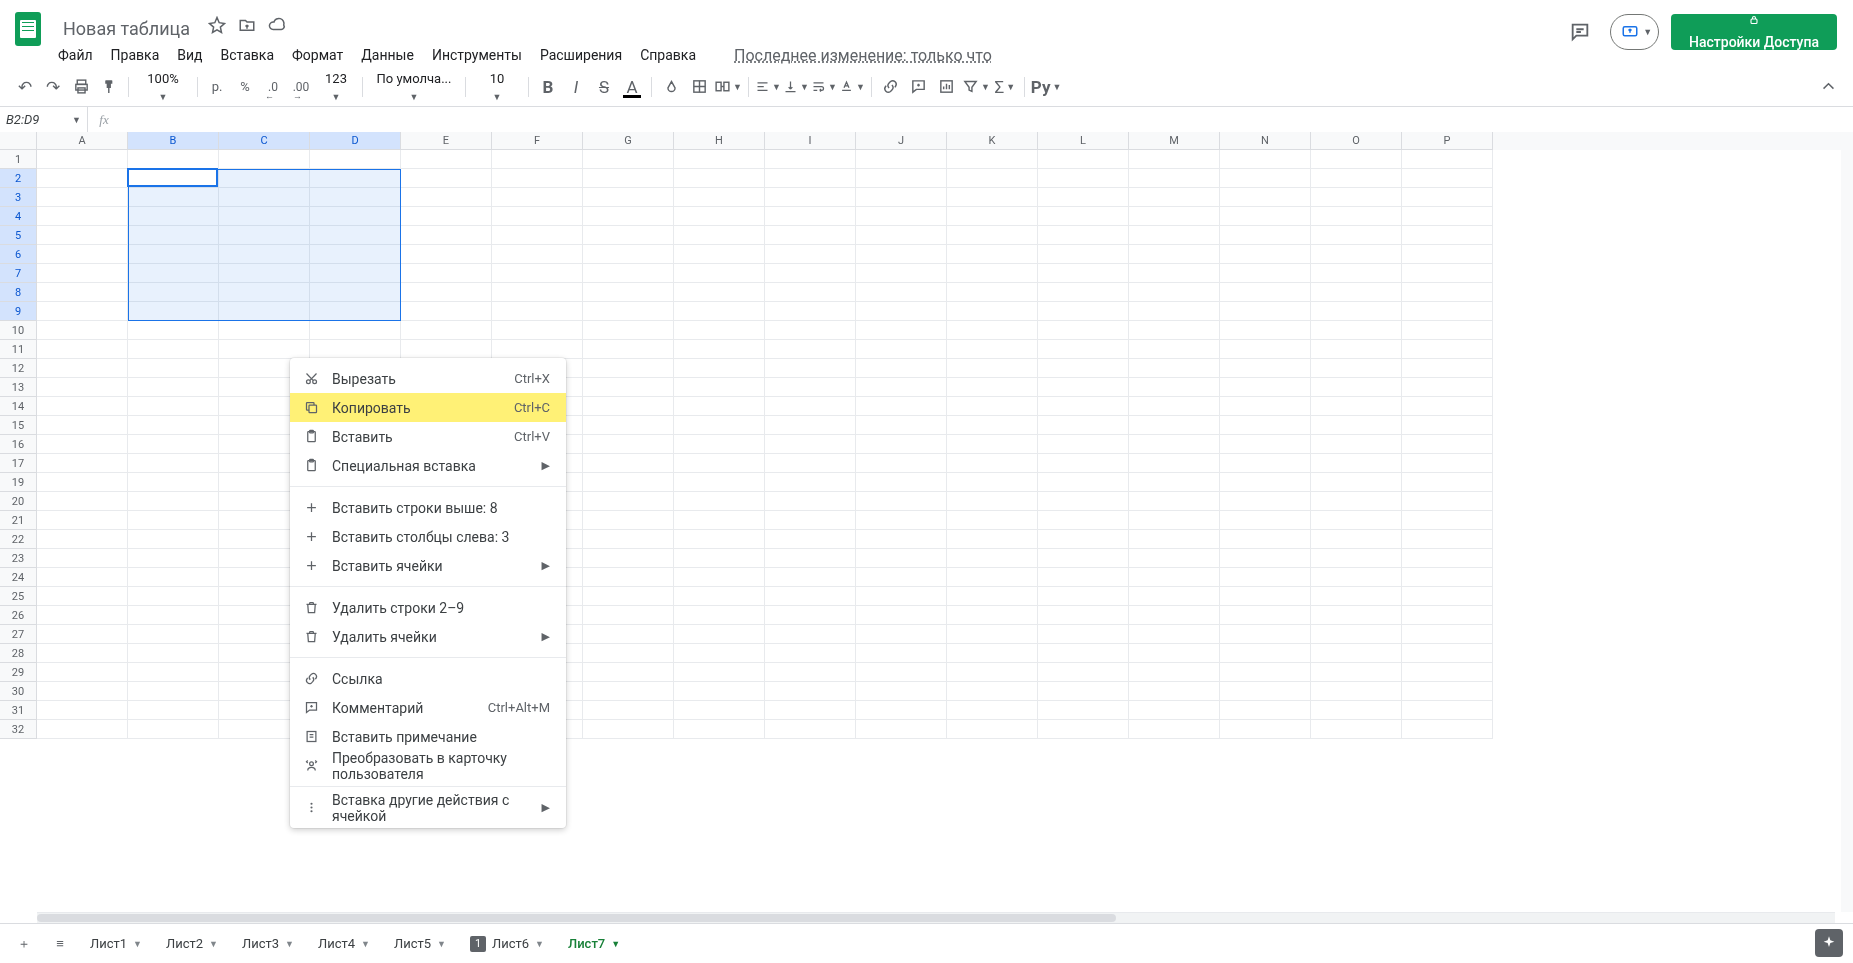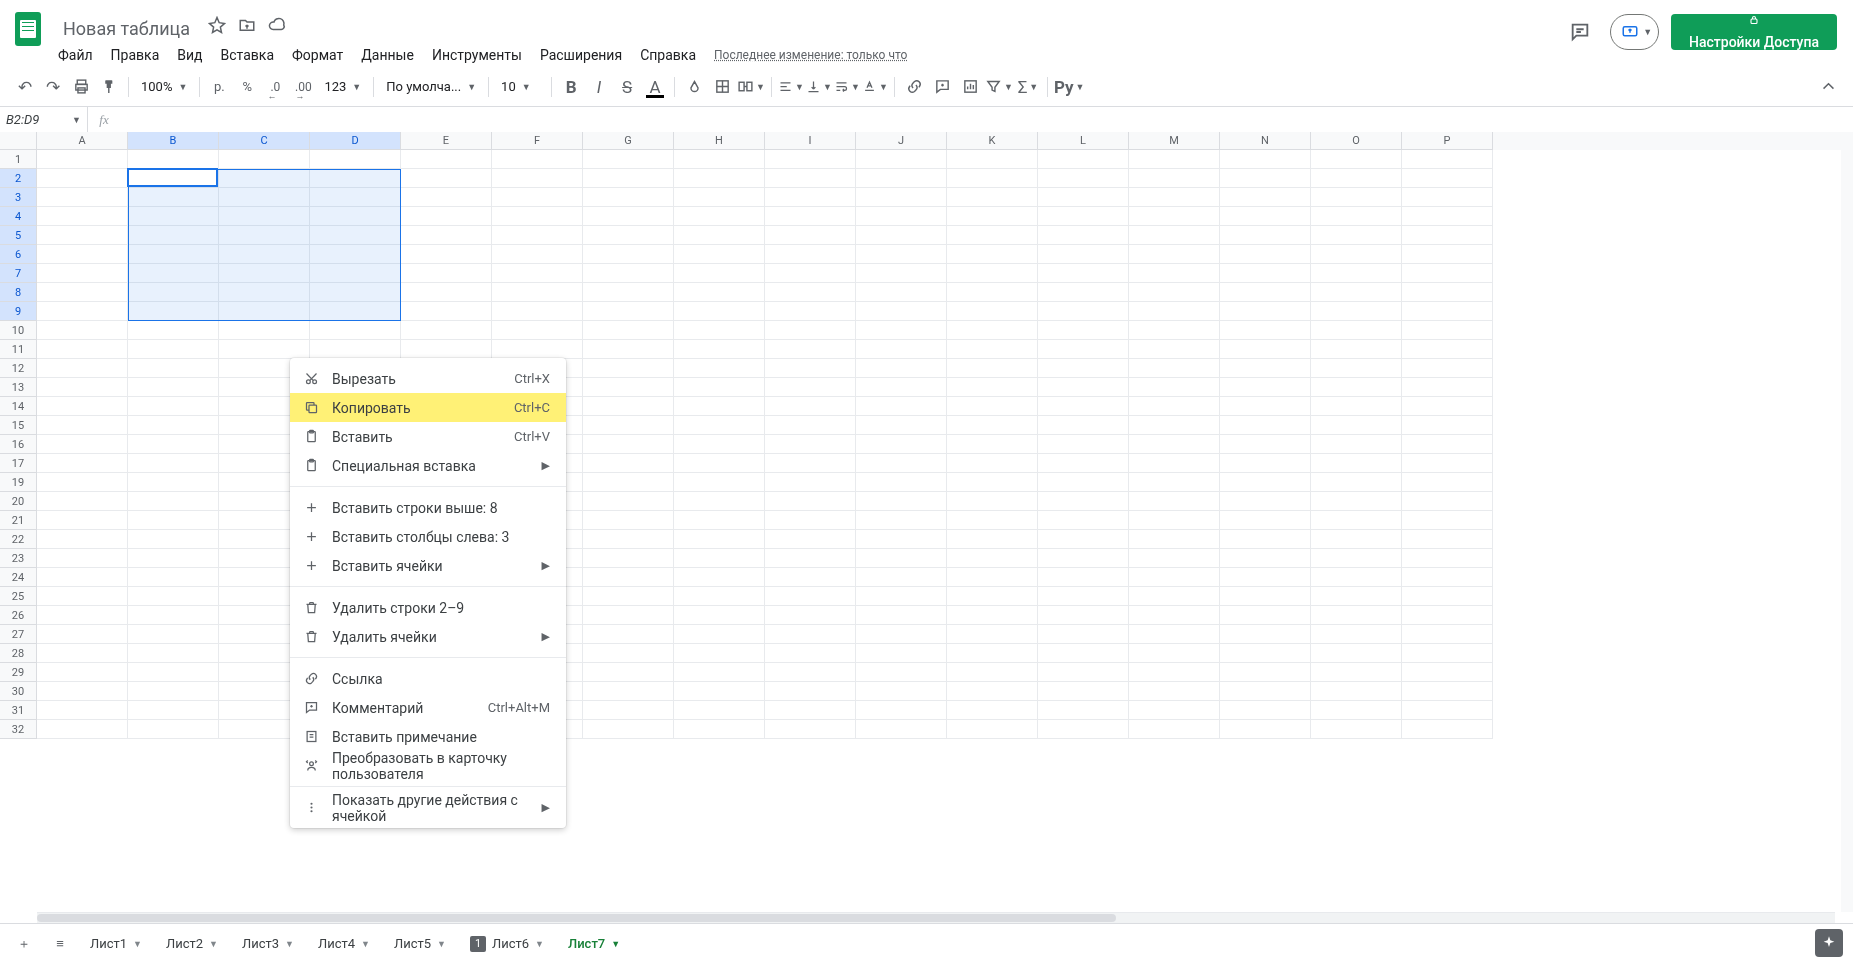--- a/index.html
+++ b/index.html
@@ -10,31 +10,31 @@
 .logo-wrap { width: 40px; display: flex; justify-content: center; align-items: flex-start; padding-top: 4px; }
 .logo { width: 26px; height: 34px; background: #0f9d58; border-radius: 3px; position: relative; }
 .logo::before { content: ""; position: absolute; top: 8px; left: 5px; right: 5px; bottom: 8px; background: #fff; border-radius: 1px; }
 .logo::after { content: ""; position: absolute; top: 10px; left: 7px; right: 7px; height: 1px; background: #0f9d58; box-shadow: 0 4px 0 #0f9d58, 0 8px 0 #0f9d58; }
 .title-area { flex: 1; }
 .title-row { display: flex; align-items: center; gap: 10px; padding: 0 0 2px 8px; }
 .doc-title { font-size: 18px; color: #5f6368; padding: 1px 6px; border: 1px solid transparent; border-radius: 4px; margin-top: 8px; }
 .title-icon { width: 20px; height: 20px; color: #5f6368; display: inline-flex; align-items: center; justify-content: center; }
 .menu-row { display: flex; align-items: center; gap: 2px; padding-left: 2px; }
 .menu-item { padding: 4px 8px; border-radius: 4px; font-size: 14px; cursor: pointer; }
-.last-change { margin-left: 8px; font-size: 12px; color: #5f6368; text-decoration: underline; text-decoration-style: dotted; cursor: pointer; }
+.last-change { margin-left: 28px; font-size: 16px; color: #5f6368; text-decoration: underline; text-decoration-style: dotted; cursor: pointer; }
 .header-right { display: flex; align-items: center; gap: 12px; padding-top: 6px; }
 .hdr-btn { width: 36px; height: 36px; border-radius: 50%; display: inline-flex; align-items: center; justify-content: center; color: #5f6368; cursor: pointer; }
 .meet-btn { border: 1px solid #747775; color: #1a73e8; border-radius: 999px; padding: 0 6px 0 10px; height: 36px; display: inline-flex; align-items: center; gap: 4px; cursor: pointer; }
 .share-btn { background: #0f9d58; color: #fff; border-radius: 4px; padding: 0 18px; height: 36px; display: inline-flex; align-items: center; gap: 8px; font-size: 14px; font-weight: 500; cursor: pointer; flex-direction: column; }
 
 
 .toolbar { display: flex; align-items: center; height: 40px; padding: 0 12px; border-bottom: 1px solid #dadce0; gap: 2px; }
 .tb-btn { min-width: 26px; height: 26px; border-radius: 3px; display: inline-flex; align-items: center; justify-content: center; color: #5f6368; cursor: pointer; font-size: 17px; }
 .tb-sep { width: 1px; height: 20px; background: #dadce0; margin: 0 4px; }
-.tb-dd { min-width: 58px; padding: 0 6px; font-size: 13px; color: #202124; display: inline-flex; align-items: center; justify-content: flex-start; gap: 6px; border-radius: 3px; cursor: pointer; height: 26px; }
+.tb-dd { min-width: 58px; padding: 0 6px; font-size: 13px; color: #202124; display: inline-flex; align-items: center; justify-content: center; gap: 6px; border-radius: 3px; cursor: pointer; height: 26px; flex-direction: column; }
 .tb-dd.font-name { min-width: 90px; }
 .tb-dd.zoom { min-width: 56px; }
 .tb-dd.format { min-width: 40px; }
 .tb-arrow { font-size: 9px; color: #5f6368; }
 .tb-right { margin-left: auto; }
 
 .text-color { position: relative; }
 .text-color::after { content: ""; position: absolute; bottom: 2px; left: 4px; right: 4px; height: 3px; background: #000; }
 
 
@@ -1036,21 +1036,21 @@
       </div>
       <div class="ctx-sep"></div>
       <div class="ctx-item">
         <span class="ctx-icon">
           <svg width="15" height="15" viewBox="0 0 24 24" fill="currentColor">
             <circle cx="12" cy="6" r="1.7"></circle>
             <circle cx="12" cy="12" r="1.7"></circle>
             <circle cx="12" cy="18" r="1.7"></circle>
           </svg>
         </span>
-        <span class="ctx-label">Показать другие действия с ячейкой</span>
+        <span class="ctx-label">Вставка другие действия с ячейкой</span>
         <span class="ctx-sub">▶</span>
       </div>
     </div>
 </div>
 
 <div class="h-scroll">
     <div class="h-thumb"></div>
   </div>
 <div class="v-scroll"></div>
 

